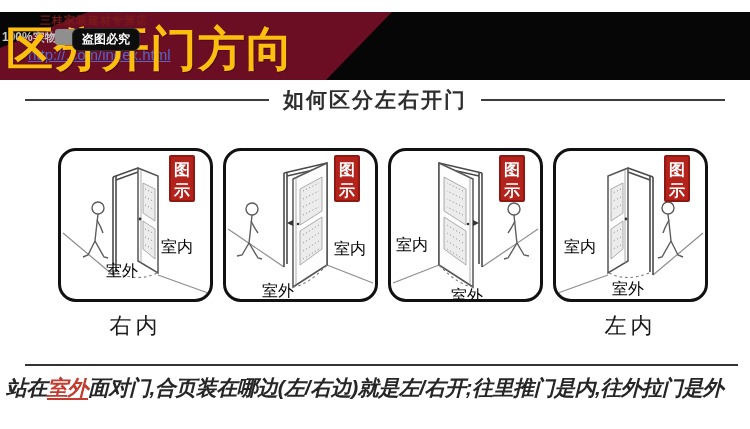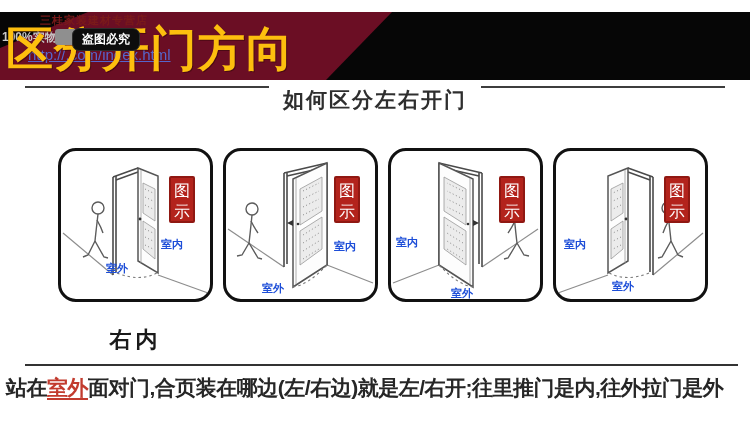--- a/index.html
+++ b/index.html
@@ -20,46 +20,46 @@
   .wm-silver{position:absolute;left:55px;top:17px;z-index:4;width:24px;height:16px;
              background:#8f8f8f;border-radius:3px;}
   .wm-notice{position:absolute;left:72px;top:16px;z-index:5;background:#0d0d0d;color:#ffffff;
              font-size:12px;font-weight:bold;padding:2px 9px;border-radius:7px;
              border:1px solid #2c2c2c;white-space:nowrap;}
   .wm-url{position:absolute;left:28px;top:34px;z-index:2;font-size:15px;color:#5566cc;
           text-decoration:underline;white-space:nowrap;}
 
   
   .divider{position:absolute;left:25px;top:86px;width:700px;height:28px;display:flex;
-           gap:14px;}
+           align-items:center;gap:14px;}
   .divider .line{flex:1;height:2px;background:#3d3d3d;}
   .divider .dlabel{font-size:21px;font-weight:bold;color:#2e2e2e;letter-spacing:2px;white-space:nowrap;}
 
   
   .panels{position:absolute;left:58px;top:148px;width:650px;display:flex;gap:10px;}
   .panel-wrap{width:155px;display:flex;flex-direction:column;align-items:center;}
   .panel{position:relative;width:155px;height:154px;box-sizing:border-box;
          border:3px solid #111;border-radius:18px;background:#fff;overflow:hidden;}
   .art{position:absolute;left:0;top:0;width:149px;height:148px;}
   .mirror{transform:scaleX(-1);}
-  .badge{position:absolute;right:15px;top:25px;width:26px;height:47px;box-sizing:border-box;
+  .badge{position:absolute;right:15px;top:4px;width:26px;height:47px;box-sizing:border-box;
          background:#b3231c;border:2px solid #901812;border-radius:2px;color:#fff;
-         font-size:16px;font-weight:normal;text-align:center;line-height:21px;padding-top:2px;
+         font-size:16px;font-weight:bold;text-align:center;line-height:21px;padding-top:2px;
          word-break:break-all;}
-  .lbl{position:absolute;font-size:11px;font-weight:bold;color:#1d4ed8;white-space:nowrap;}
+  .lbl{position:absolute;font-size:16px;font-weight:normal;color:#000000;white-space:nowrap;}
   .in0{left:100px;top:86px}.out0{left:45px;top:110px}
   .in1{left:108px;top:88px}.out1{left:36px;top:130px}
   .in2{left:5px;top:84px}.out2{left:60px;top:135px}
   .in3{left:8px;top:86px}.out3{left:56px;top:128px}
-  .caption{margin-top:23px;font-size:22px;font-weight:bold;color:#1a1a1a;letter-spacing:4px;}
+  .caption{margin-top:9px;font-size:22px;font-weight:normal;color:#1a1a1a;letter-spacing:4px;}
 
   
   .footer-line{position:absolute;left:25px;top:364px;width:713px;height:2px;background:#333;}
   .footer-text{position:absolute;left:6px;top:374px;width:740px;font-size:21px;font-weight:bold;
-               color:#262626;letter-spacing:-0.5px;white-space:nowrap;}
+               color:#262626;letter-spacing:-0.5px;white-space:nowrap;font-style:italic;}
   .footer-text .hl{color:#c23b2e;text-decoration:underline;text-underline-offset:3px;}
 </style>
 </head>
 <body>
 
 <div class="stage">
 
   <div class="header">
     <div class="band"></div>
     <div class="wm-store">三桂家装建材专营店</div>
@@ -250,20 +250,21 @@
             <path d="M37,63 C36,72 35,80 34,90"></path>
             <path d="M36,69 Q40,76 42,82"></path>
             <path d="M34,90 L43,106 L47,107"></path>
             <path d="M34,90 L27,104 L22,106"></path>
           </g>
         </svg>
         <div class="badge">图示</div>
         <span class="lbl in3">室内</span>
         <span class="lbl out3">室外</span>
       </div>
+      <div class="caption">左内</div>
     </div>
 
   </div>
 
   <div class="footer-line"></div>
   <div class="footer-text"><span>站在</span><span class="hl">室外</span><span>面对门,合页装在哪边(左/右边)就是左/右开;往里推门是内,往外拉门是外</span></div>
 
 </div>
 
 </body></html>

